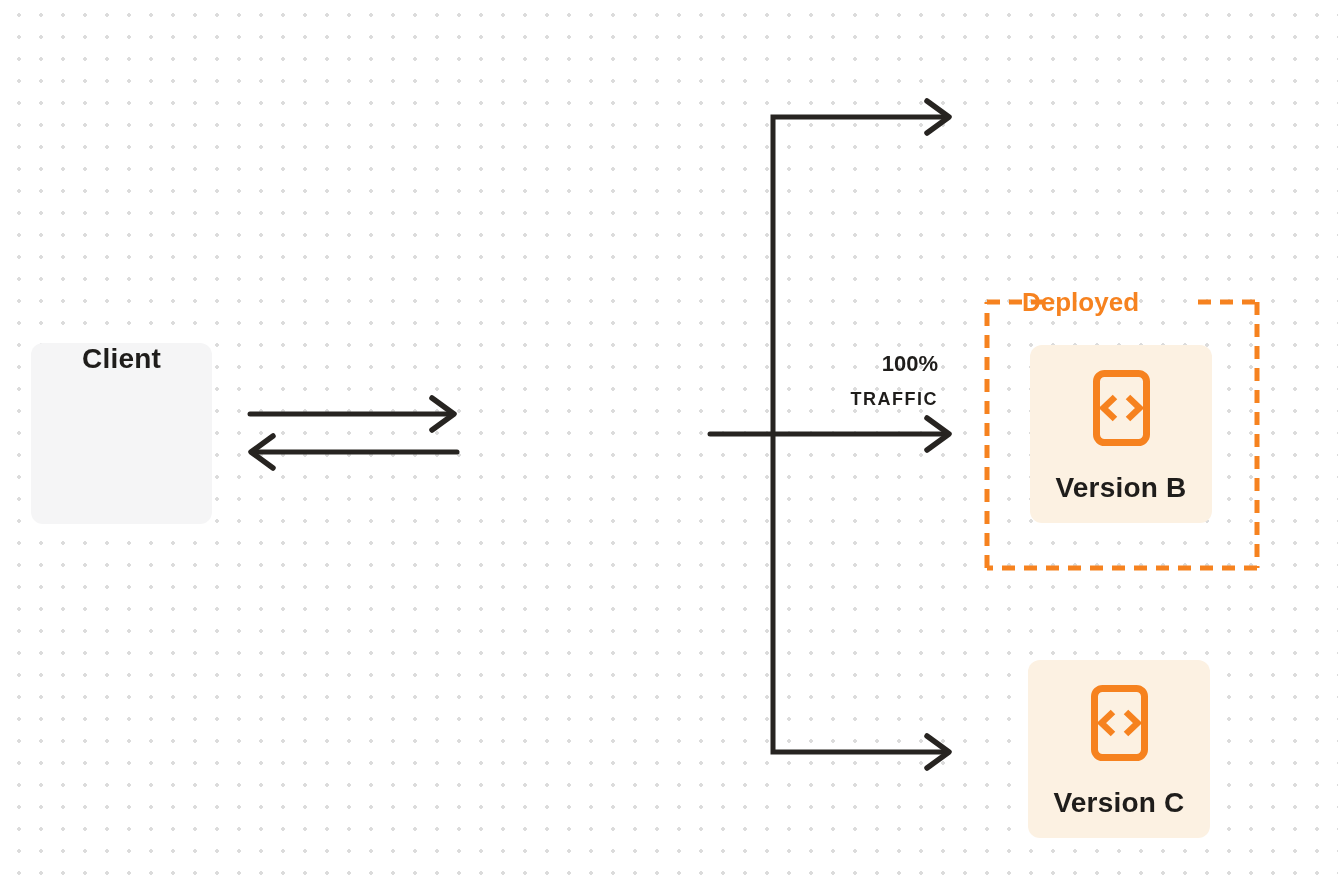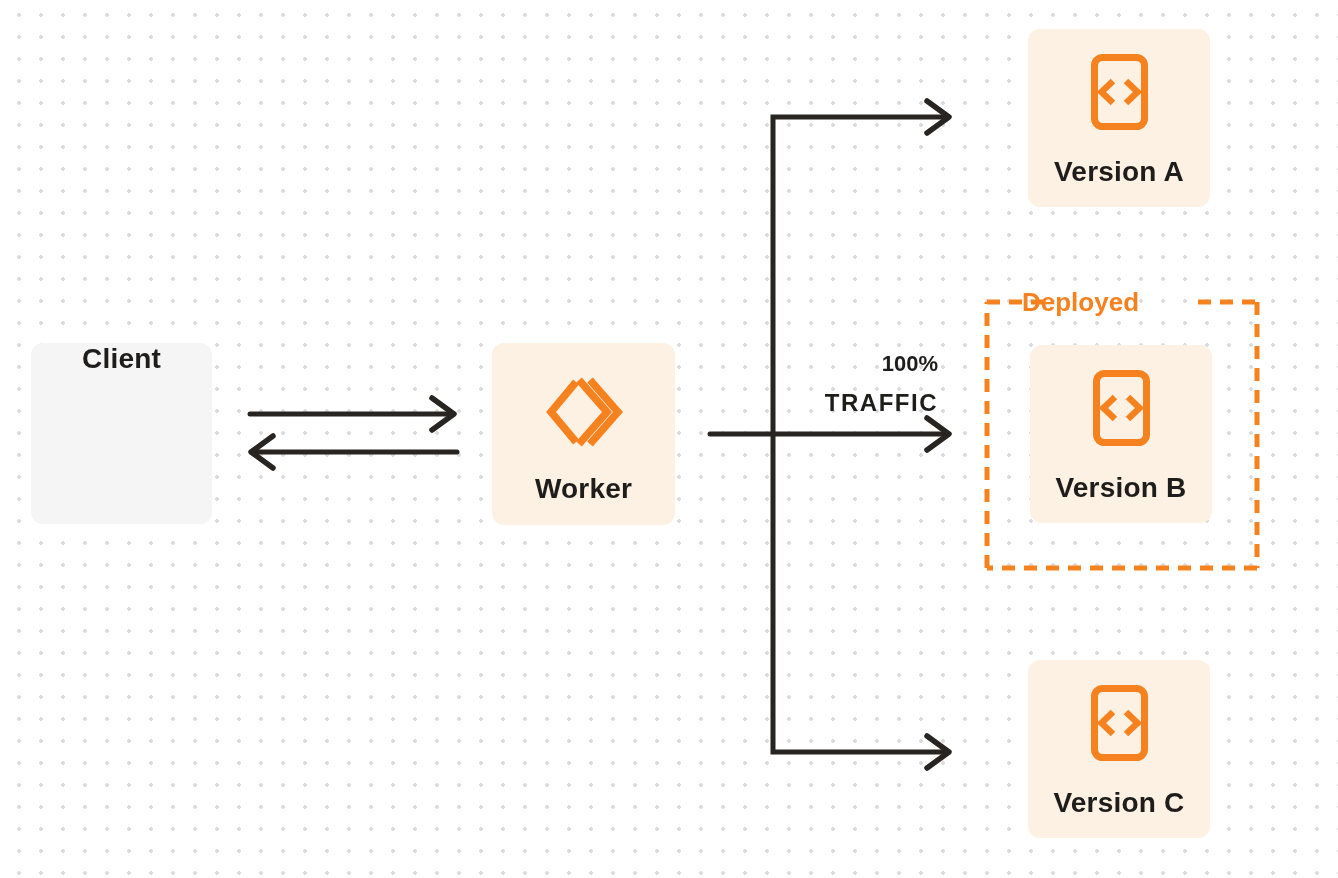--- a/index.html
+++ b/index.html
@@ -84,21 +84,21 @@
     white-space: nowrap;
   }
   .traffic-label {
     position: absolute;
     left: 778px; top: 351px; width: 160px;
     text-align: right;
     font-weight: 700;
     color: var(--text);
   }
   .traffic-label .pct  { font-size: 22px; }
-  .traffic-label .word { font-size: 24px; letter-spacing: 1.5px; margin-top: 12px; }
+  .traffic-label .word { font-size: 18px; letter-spacing: 1.5px; margin-top: 12px; }
 </style>
 </head>
 <body>
 
 <div class="canvas">
 
   <svg class="overlay" viewBox="0 0 1338 878" aria-hidden="true">
 
     <path class="stroke-dark" d="M250 414 H451"></path>
     <path class="stroke-dark head" d="M432 398 L454 414 L432 430"></path>
@@ -119,37 +119,21 @@
       <path class="stroke-accent" d="M1257 302 V568"></path>
       <path class="stroke-accent" d="M1257 568 H987"></path>
       <path class="stroke-accent" d="M987 568 V302"></path>
     </g>
   </svg>
 
   <div class="node client">
     <div class="label">Client</div>
   </div>
 
-  <div class="node worker">
-    <svg class="worker-icon" viewBox="0 0 78 72" aria-hidden="true">
-      <path d="M31 6 L6 36 L31 66"></path>
-      <path d="M34 4 L62 36 L34 68"></path>
-      <path d="M45 4 L73 36 L45 68"></path>
-    </svg>
-    <div class="label">Worker</div>
-  </div>
 
-  <div class="node version version-a">
-    <svg class="version-icon" viewBox="0 0 57 76" aria-hidden="true">
-      <rect x="3.5" y="3.5" width="50" height="69" rx="8"></rect>
-      <path d="M22 27 L10.5 38 L22 49"></path>
-      <path d="M35 27 L46.5 38 L35 49"></path>
-    </svg>
-    <div class="label">Version A</div>
-  </div>
 
   <div class="node version version-b">
     <svg class="version-icon" viewBox="0 0 57 76" aria-hidden="true">
       <rect x="3.5" y="3.5" width="50" height="69" rx="8"></rect>
       <path d="M22 27 L10.5 38 L22 49"></path>
       <path d="M35 27 L46.5 38 L35 49"></path>
     </svg>
     <div class="label">Version B</div>
   </div>
 

